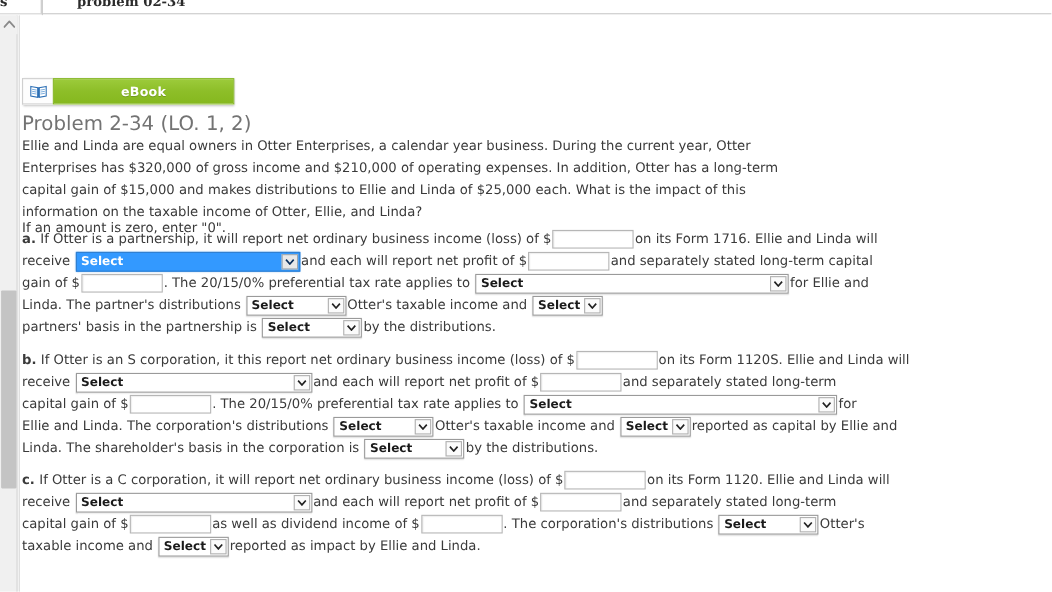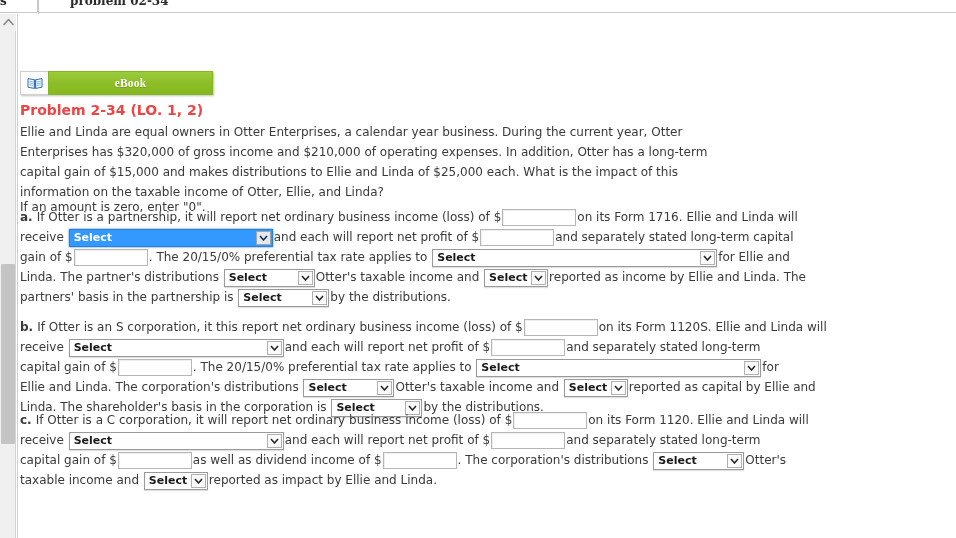--- a/index.html
+++ b/index.html
@@ -104,21 +104,20 @@
   }
 
   
   .ebook-wrap {
     position: absolute;
     left: 2px;
     top: 57px;
     display: flex;
     align-items: flex-start;
     box-shadow: 1px 1px 2px rgba(0,0,0,0.25);
-    font-family: Liberation Serif, serif;
   }
   .ebook-icon-box {
     width: 28px;
     height: 24px;
     background: #fdfdfd;
     border: 1px solid #cfcfcf;
     border-right: none;
     display: flex;
     align-items: center;
     justify-content: center;
@@ -136,23 +135,23 @@
     align-items: center;
     justify-content: center;
     cursor: pointer;
     text-shadow: 0 1px 0 rgba(0,0,0,0.18);
   }
 
   
   .prob-title {
     position: absolute;
     left: 2px; top: 88px;
-    font-size: 14px;
-    font-weight: bold;
-    color: #ef4444;
+    font-size: 18px;
+    font-weight: normal;
+    color: #737373;
     white-space: nowrap;
   }
 
   .para {
     position: absolute;
     left: 2px;
     width: 726px;
     font-size: 12px;
     color: #3a3a3a;
     line-height: 20px;
@@ -307,21 +306,21 @@
               </svg>
           </span>
         </span><span class="lbl">Otter's taxable income and</span>
         <span class="sel" style="width:64px;">
           <span class="sel-text">Select</span>
           <span class="sel-arrow">
             <svg width="9" height="6" viewBox="0 0 9 6">
                 <path d="M1 1 L4.5 5 L8 1" stroke="#222" stroke-width="1.5" fill="none"></path>
               </svg>
           </span>
-        </span><span class="lbl">reported as income by Ellie and Linda. The</span>
+        </span>
       </span>
       <span class="ql">
         <span class="lbl">partners' basis in the partnership is</span>
         <span class="sel" style="width:91px;">
           <span class="sel-text">Select</span>
           <span class="sel-arrow">
             <svg width="9" height="6" viewBox="0 0 9 6">
                 <path d="M1 1 L4.5 5 L8 1" stroke="#222" stroke-width="1.5" fill="none"></path>
               </svg>
           </span>
@@ -380,21 +379,21 @@
           <span class="sel-text">Select</span>
           <span class="sel-arrow">
             <svg width="9" height="6" viewBox="0 0 9 6">
                 <path d="M1 1 L4.5 5 L8 1" stroke="#222" stroke-width="1.5" fill="none"></path>
               </svg>
           </span>
         </span><span class="lbl">by the distributions.</span>
       </span>
     </div>
 
-    <div class="qblock" style="top:396px;">
+    <div class="qblock" style="top:412px;">
       <span class="ql">
         <span class="qmark">c.</span><span class="lbl">If Otter is a C corporation, it will report net ordinary business income (loss) of $</span><input class="txt" style="width: 74px;" type="text" value=""><span class="lbl">on its Form 1120. Ellie and Linda will</span>
       </span>
       <span class="ql">
         <span class="lbl">receive</span>
         <span class="sel" style="width:215px;">
           <span class="sel-text">Select</span>
           <span class="sel-arrow">
             <svg width="9" height="6" viewBox="0 0 9 6">
                 <path d="M1 1 L4.5 5 L8 1" stroke="#222" stroke-width="1.5" fill="none"></path>

